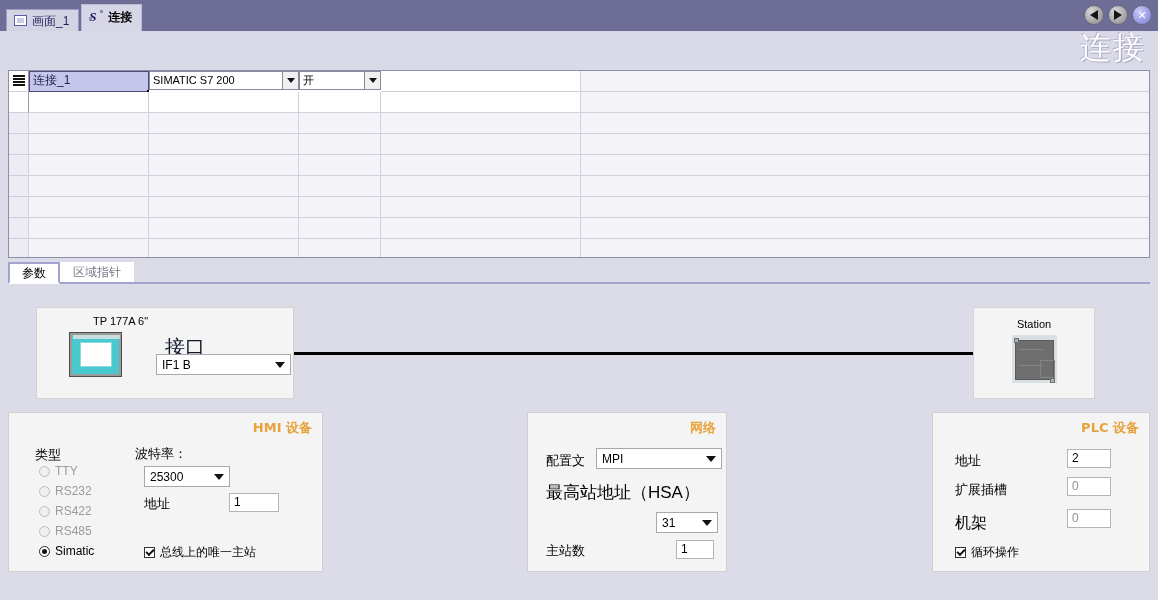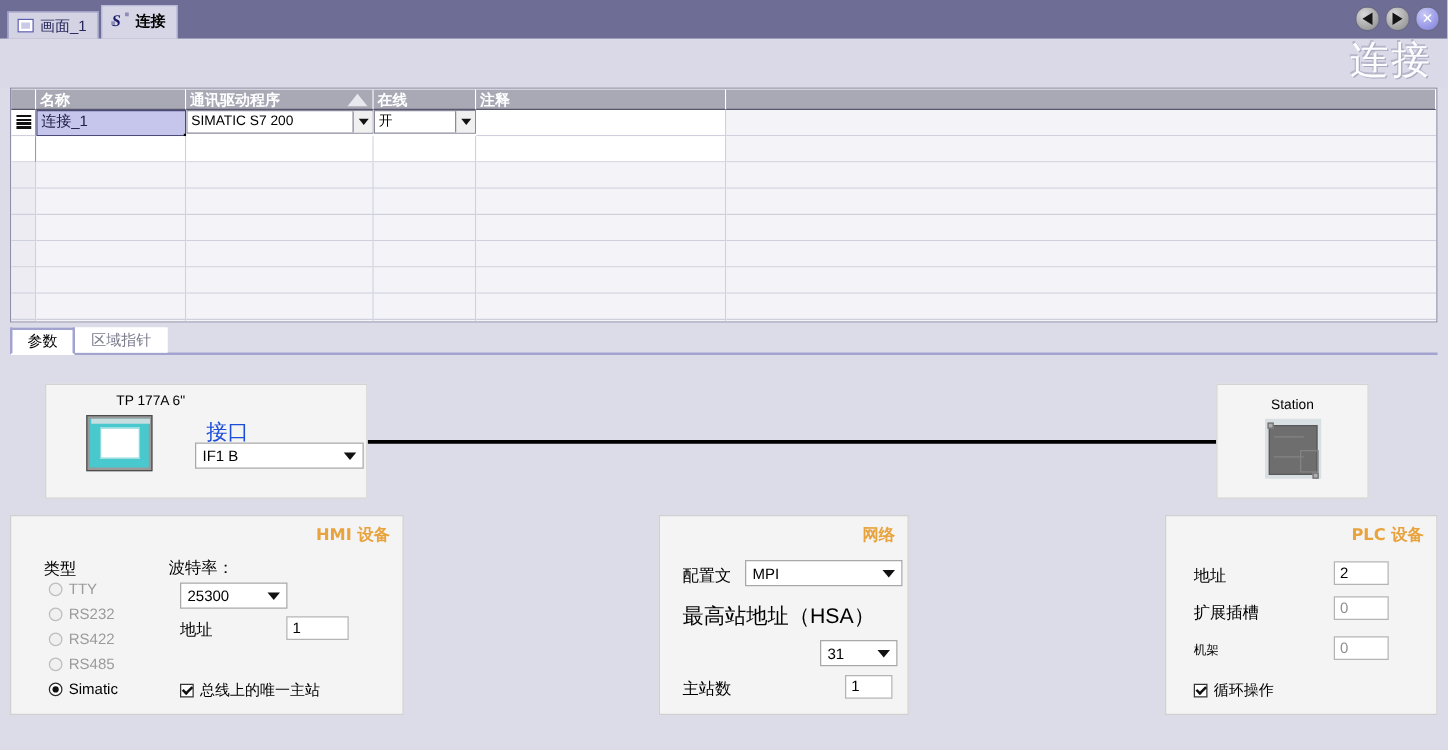--- a/index.html
+++ b/index.html
@@ -394,22 +394,22 @@
     width: 5px; height: 5px;
     background: #aeaeae;
     border: 1px solid #6f6f6f;
     box-sizing: border-box;
   }
 
   
   .if-label {
     position: absolute;
     left: 128px; top: 26px;
-    font-size: 17px;
-    color: #1d4ed8;
+    font-size: 20px;
+    color: #0f172a;
   }
   .combo {
     background: #fff;
     border: 1px solid #a8a8a8;
     box-sizing: border-box;
     height: 19px;
     display: flex;
     align-items: center;
     font-size: 12px;
     padding-left: 5px;
@@ -559,31 +559,20 @@
       </div>
     </div>
   </div>
 
   <div class="watermark-band">
     <div class="watermark">连接</div>
   </div>
 
   <div class="grid-wrap">
 
-    <div class="grid-head">
-      <div class="gh corner"></div>
-      <div class="gh" style="width:120px">名称</div>
-      <div class="gh" style="width:150px">
-        <span>通讯驱动程序</span>
-        <span class="sort-arrow"></span>
-      </div>
-      <div class="gh" style="width:82px">在线</div>
-      <div class="gh" style="width:200px">注释</div>
-      <div class="gh" style="flex:1 1 auto"></div>
-    </div>
 
     <div class="grid-body">
 
       <div class="grow">
         <div class="gcell rowhdr">
           <span class="rowmark"></span>
         </div>
         <div class="gcell" style="width:120px;padding:0;border:none;position:relative;">
           <div class="sel-name" style="width:120px;height:21px;">连接_1</div>
           <span class="sel-handle"></span>
@@ -771,21 +760,21 @@
 
   <div class="panel p-plc">
     <div class="panel-title">PLC 设备</div>
 
     <div class="lbl" style="left:22px; top:39px; font-size:13px;">地址</div>
     <div class="txtfield" style="left:134px; top:36px; width:44px;">2</div>
 
     <div class="lbl" style="left:22px; top:68px; font-size:13px;">扩展插槽</div>
     <div class="txtfield dimval" style="left:134px; top:64px; width:44px;">0</div>
 
-    <div class="lbl" style="left:22px; top:100px; font-size:10px;">机架</div>
+    <div class="lbl" style="left:22px; top:100px; font-size:16px;">机架</div>
     <div class="txtfield dimval" style="left:134px; top:96px; width:44px;">0</div>
 
     <div class="chk-row" style="left:22px; top:131px;">
       <span class="chkbox on"></span>
       <span>循环操作</span>
     </div>
   </div>
 
 </div>
 

